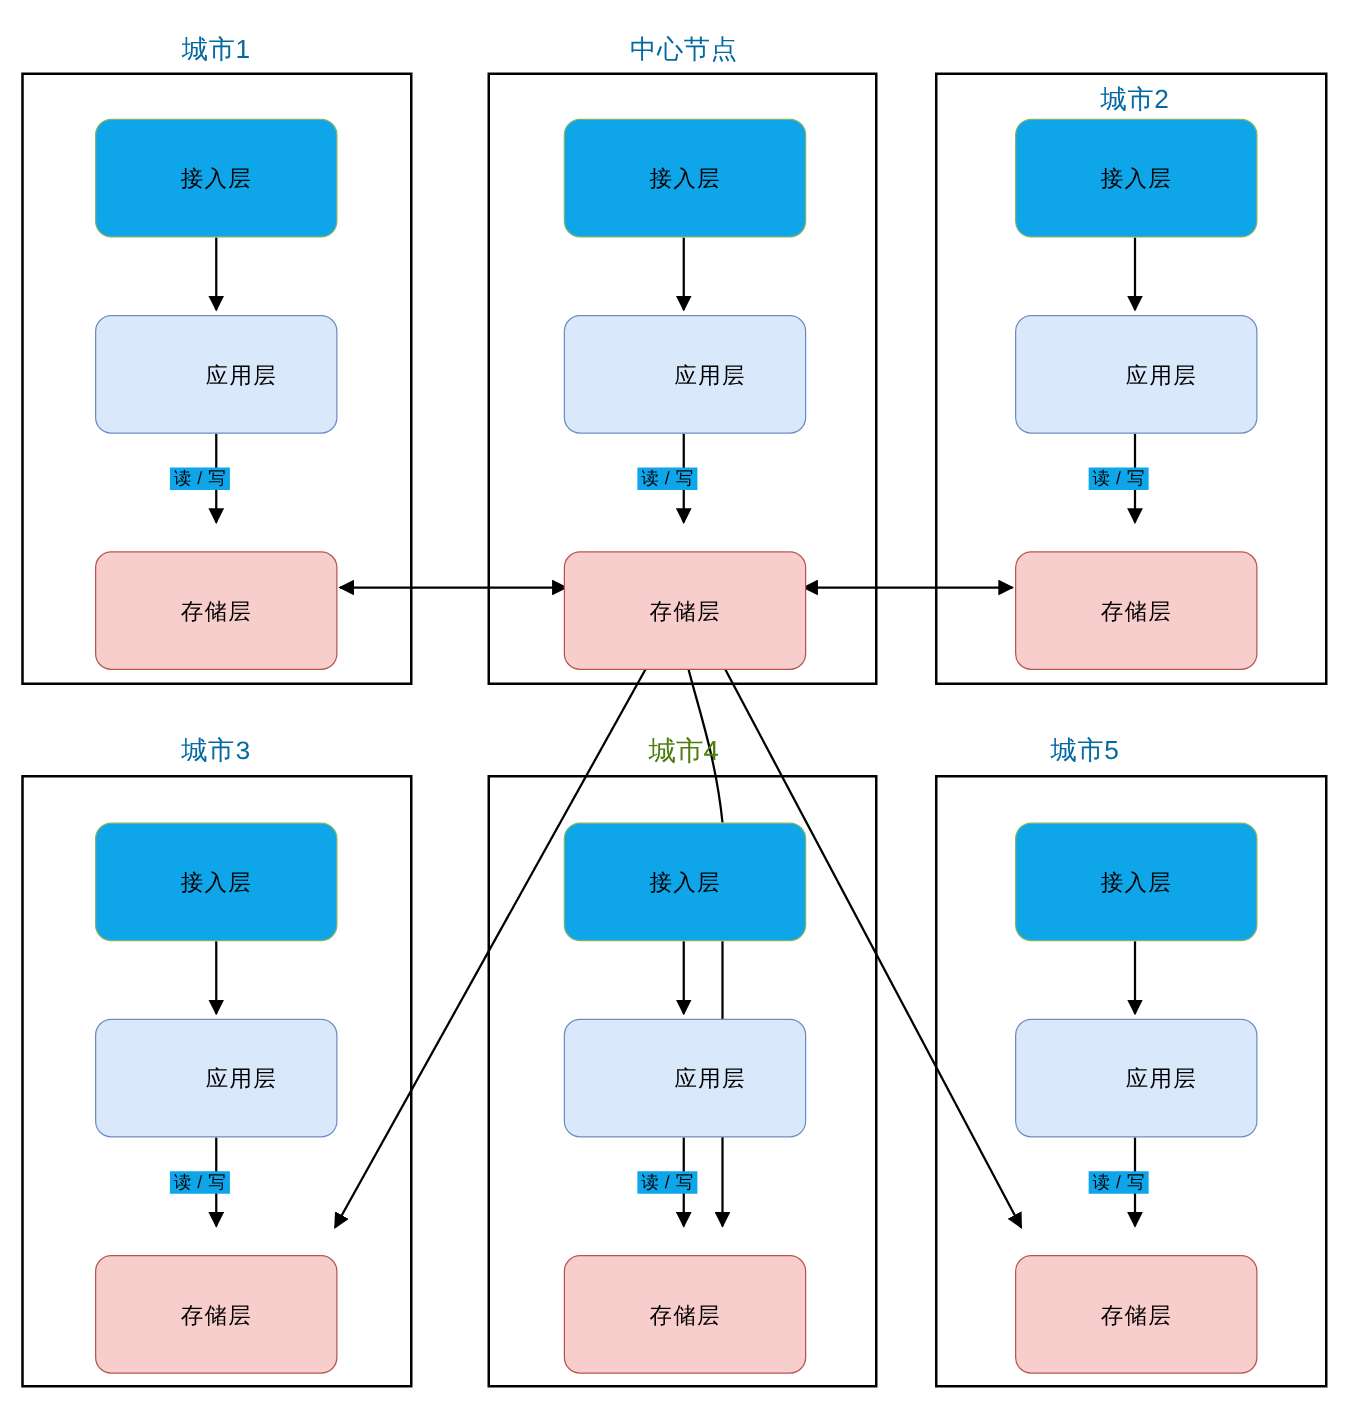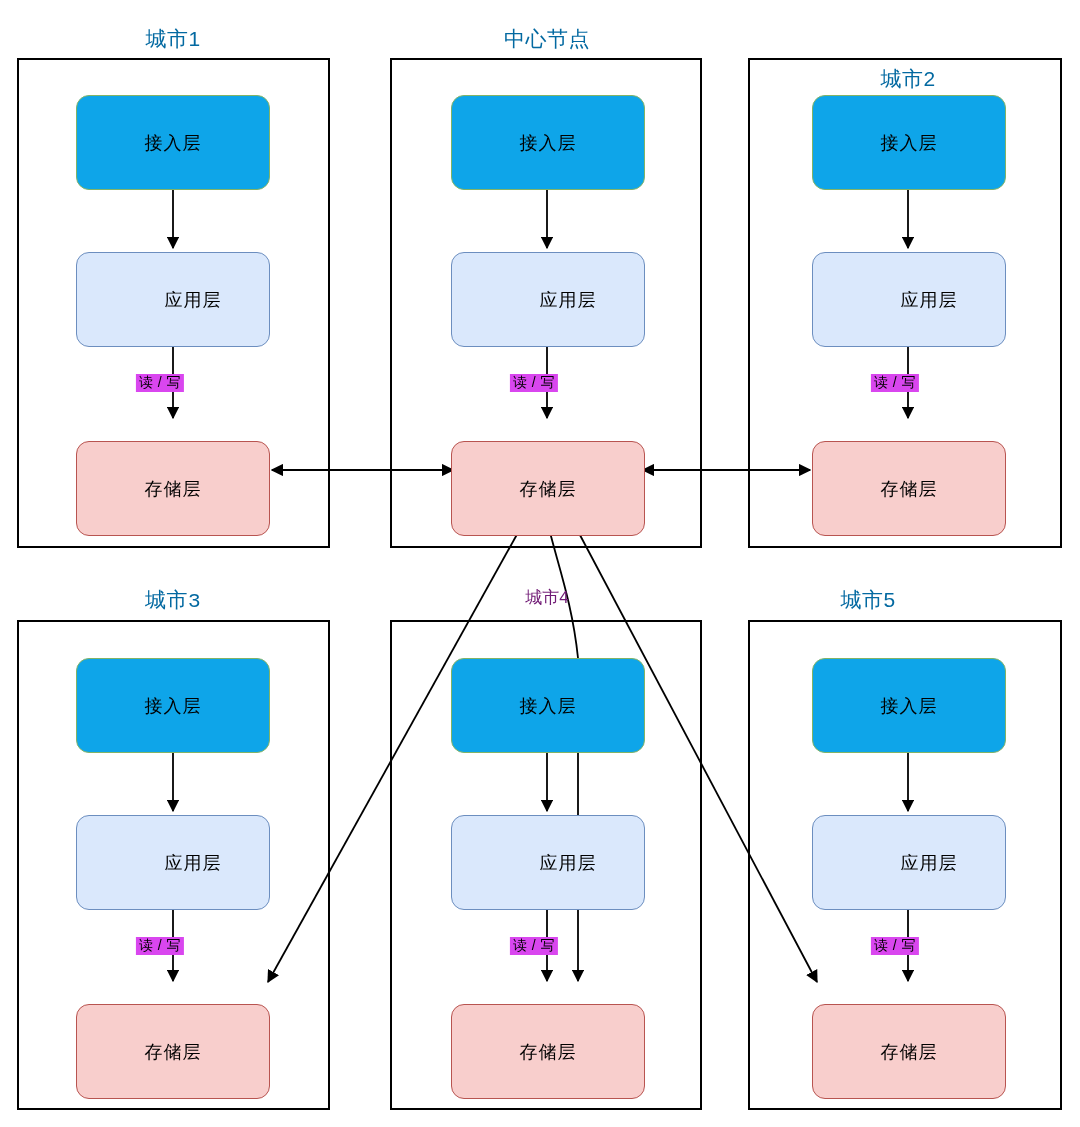--- a/index.html
+++ b/index.html
@@ -52,30 +52,30 @@
     color: #000000;
     letter-spacing: 1px;
   }
   .node.access  { background: #0ea5e9; border-color: #82b366; }
   .node.app     { background: #dae8fc; border-color: #6c8ebf; padding-left: 40px; }
   .node.storage { background: #f8cecc; border-color: #b85450; margin-top: 19px; }
   .edge-label {
     position: absolute;
     font-size: 14px;
     color: #000000;
-    background: #d946ef;
+    background: #0ea5e9;
     padding: 0 3px;
     white-space: nowrap;
     transform: translate(-50%, -50%);
     letter-spacing: 0.5px;
   }
   .cross-label {
     position: absolute;
-    font-size: 17px;
-    color: #701a75;
+    font-size: 22px;
+    color: #4d7c0f;
     white-space: nowrap;
     transform: translateX(-50%);
   }
 </style>
 </head>
 <body>
 
 <div id="canvas">
 
   <svg class="layer" viewBox="0 0 1080 1127">

